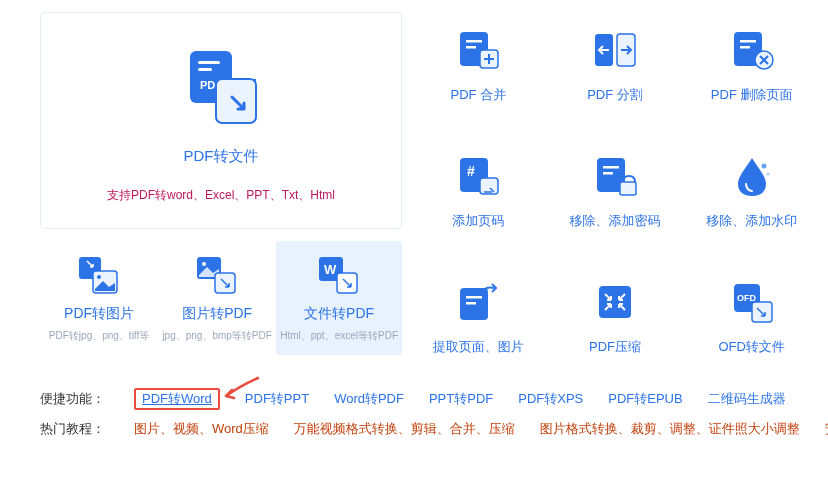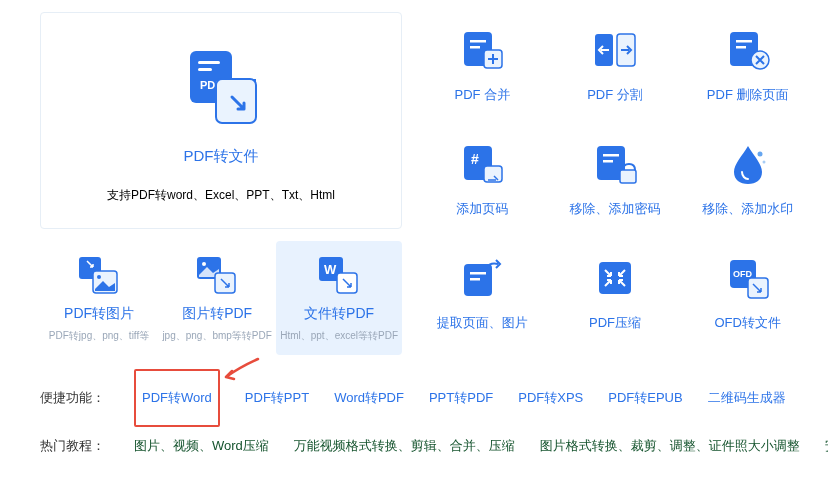--- a/index.html
+++ b/index.html
@@ -3,38 +3,38 @@
 <meta charset="utf-8">
 <style>
 * { box-sizing: border-box; margin: 0; padding: 0; }
 body { font-family: "Microsoft YaHei", Arial, sans-serif; background: #fff; width: 828px; height: 500px; overflow: hidden; font-size: 13px; color: #333; }
 .container { display: flex; padding: 12px 16px 0 40px; gap: 16px; }
 .left-col { width: 362px; }
 .right-col { flex: 1; }
 .hero { border: 1px solid #e6eef6; border-radius: 4px; padding: 34px 12px 24px; text-align: center; }
 .hero-icon { width: 90px; height: 80px; margin: 0 auto 20px; position: relative; }
 .hero-title { color: #2c73e8; font-size: 15px; margin-bottom: 21px; }
-.hero-sub { color: #000000; font-size: 12px; }
+.hero-sub { color: #be185d; font-size: 12px; }
 .sub-grid { display: flex; margin-top: 12px; }
 .sub-card { flex: 1; text-align: center; padding: 14px 4px 12px; border-radius: 4px; }
 .sub-card.active { background: #e8f2fe; }
 .sub-icon { width: 44px; height: 40px; margin: 0 auto 10px; }
 .sub-title { color: #2c73e8; font-size: 14px; margin-bottom: 6px; text-align: center; }
 .sub-desc { color: #9aa7b8; font-size: 10px; white-space: nowrap; }
-.tool-grid { display: grid; grid-template-columns: repeat(3, 1fr); gap: 4px; }
+.tool-grid { display: grid; grid-template-columns: repeat(3, 1fr); gap: 16px; }
 .tool { text-align: center; padding: 14px 6px 18px; }
 .tool-icon { width: 52px; height: 48px; margin: 0 auto 12px; display:flex; align-items:center; justify-content:center; }
 .tool-label { color: #2c73e8; font-size: 13px; }
 .bottom { padding: 14px 16px 0 40px; font-size: 13px; }
 .row { display: flex; align-items: center; gap: 25px; margin-bottom: 10px; white-space: nowrap; position: relative; }
 .row-label { color: #333; margin-right: 4px; }
 .link { color: #2c73e8; cursor: pointer; }
-.highlight { border: 2px solid #e74c3c; padding: 18px 6px; border-radius: 2px; }
+.highlight { border: 2px solid #e74c3c; padding: 0 6px; border-radius: 2px; text-decoration: underline; }
 .arrow { position: absolute; left: 180px; top: -12px; width: 40px; height: 26px; pointer-events:none; }
-.hot-link { color: #14532d; }
+.hot-link { color: #c2410c; }
 svg { display: block; }
 </style>
 </head>
 <body>
 
 <div class="container">
   <div class="left-col">
     <div class="hero">
       <div class="hero-icon">
         <svg viewBox="0 0 90 80">

